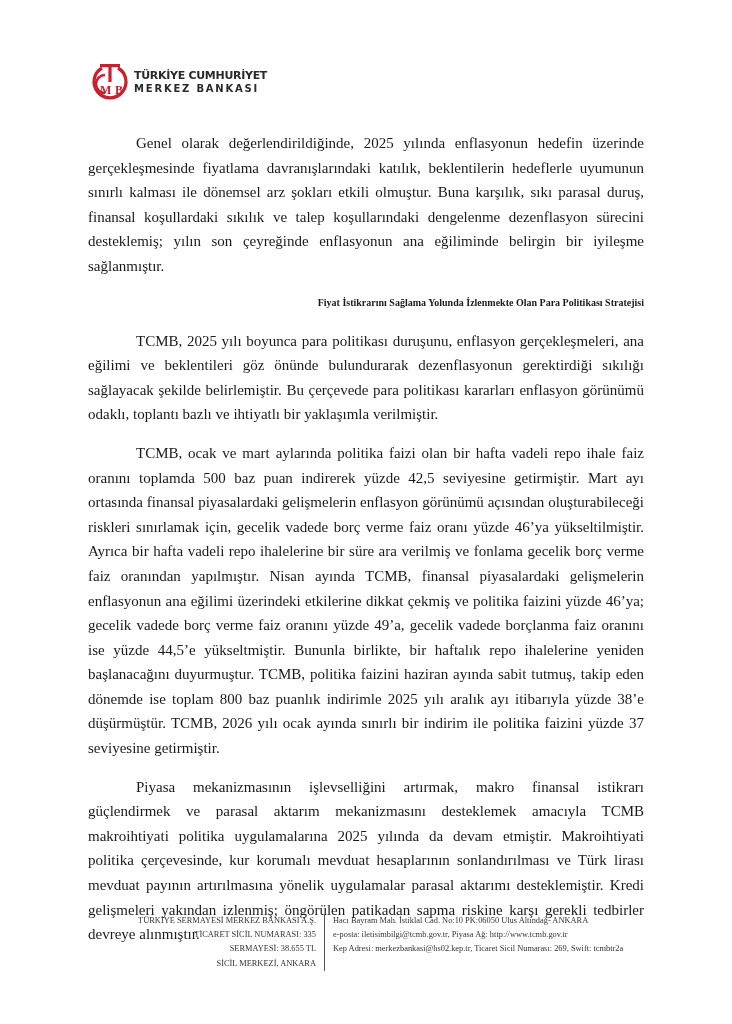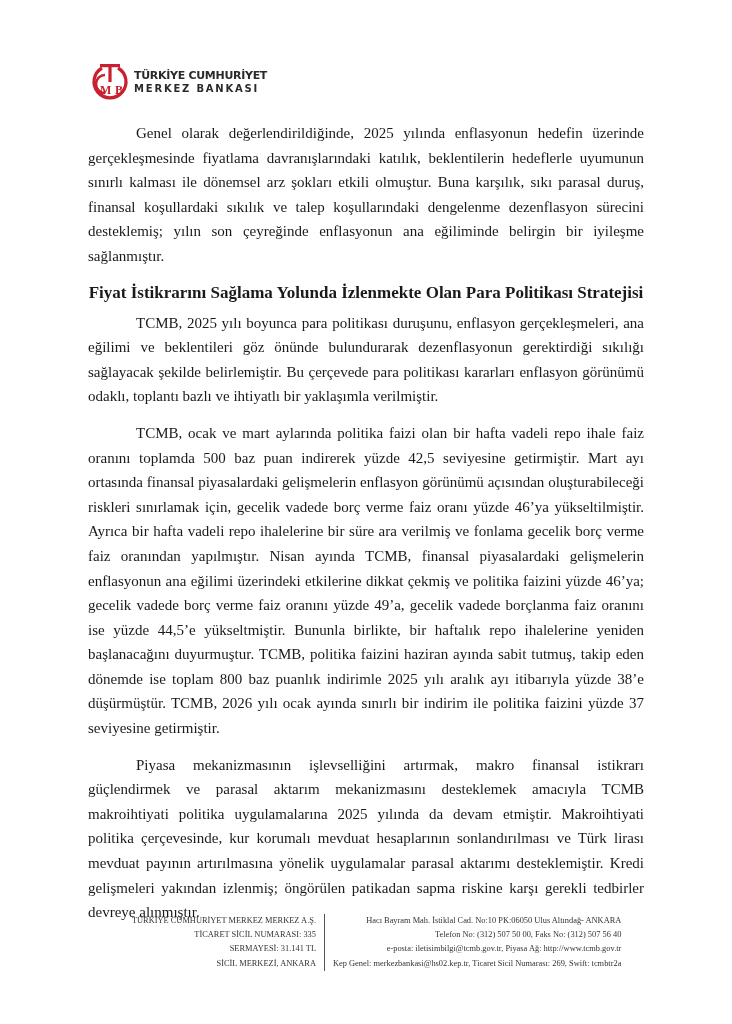--- a/index.html
+++ b/index.html
@@ -44,32 +44,32 @@
       letter-spacing: 1.8px;
       display: block;
     }
     .content {
       position: absolute;
       left: 88px;
       top: 117px;
       width: 556px;
     }
     p.para {
-      margin: 4px 0 12px 0;
+      margin: 14px 0 12px 0;
       font-size: 15px;
       line-height: 24.6px;
       text-align: justify;
       text-indent: 48px;
       hyphens: none;
     }
     h2.section-title {
       margin: 2px 0 6px 0;
-      font-size: 17px;
+      font-size: 10px;
       font-weight: bold;
-      text-align: center;
+      text-align: right;
       line-height: 24px;
     }
     .footer {
       position: absolute;
       top: 914px;
       left: 88px;
       width: 560px;
       display: flex;
       font-family: "Liberation Serif", "DejaVu Serif", serif;
       font-size: 8.4px;
@@ -77,21 +77,21 @@
       color: #333;
     }
     .footer-left {
       width: 228px;
       text-align: right;
       padding-right: 8px;
       border-right: 1px solid #555;
     }
     .footer-right {
       padding-left: 8px;
-      text-align: right;
+      text-align: left;
     }
     .footer-line { display: block; white-space: nowrap; }
   </style>
 </head>
 <body>
 
 <div class="header">
   <div class="logo-mark">
     <svg width="44" height="40" viewBox="0 0 44 40">
 
@@ -116,24 +116,23 @@
 <div class="content">
   <p class="para">Genel olarak değerlendirildiğinde, 2025 yılında enflasyonun hedefin üzerinde gerçekleşmesinde fiyatlama davranışlarındaki katılık, beklentilerin hedeflerle uyumunun sınırlı kalması ile dönemsel arz şokları etkili olmuştur. Buna karşılık, sıkı parasal duruş, finansal koşullardaki sıkılık ve talep koşullarındaki dengelenme dezenflasyon sürecini desteklemiş; yılın son çeyreğinde enflasyonun ana eğiliminde belirgin bir iyileşme sağlanmıştır.</p>
   <h2 class="section-title">Fiyat İstikrarını Sağlama Yolunda İzlenmekte Olan Para Politikası Stratejisi</h2>
   <p class="para">TCMB, 2025 yılı boyunca para politikası duruşunu, enflasyon gerçekleşmeleri, ana eğilimi ve beklentileri göz önünde bulundurarak dezenflasyonun gerektirdiği sıkılığı sağlayacak şekilde belirlemiştir. Bu çerçevede para politikası kararları enflasyon görünümü odaklı, toplantı bazlı ve ihtiyatlı bir yaklaşımla verilmiştir.</p>
   <p class="para">TCMB, ocak ve mart aylarında politika faizi olan bir hafta vadeli repo ihale faiz oranını toplamda 500 baz puan indirerek yüzde 42,5 seviyesine getirmiştir. Mart ayı ortasında finansal piyasalardaki gelişmelerin enflasyon görünümü açısından oluşturabileceği riskleri sınırlamak için, gecelik vadede borç verme faiz oranı yüzde 46’ya yükseltilmiştir. Ayrıca bir hafta vadeli repo ihalelerine bir süre ara verilmiş ve fonlama gecelik borç verme faiz oranından yapılmıştır. Nisan ayında TCMB, finansal piyasalardaki gelişmelerin enflasyonun ana eğilimi üzerindeki etkilerine dikkat çekmiş ve politika faizini yüzde 46’ya; gecelik vadede borç verme faiz oranını yüzde 49’a, gecelik vadede borçlanma faiz oranını ise yüzde 44,5’e yükseltmiştir. Bununla birlikte, bir haftalık repo ihalelerine yeniden başlanacağını duyurmuştur. TCMB, politika faizini haziran ayında sabit tutmuş, takip eden dönemde ise toplam 800 baz puanlık indirimle 2025 yılı aralık ayı itibarıyla yüzde 38’e düşürmüştür. TCMB, 2026 yılı ocak ayında sınırlı bir indirim ile politika faizini yüzde 37 seviyesine getirmiştir.</p>
   <p class="para">Piyasa mekanizmasının işlevselliğini artırmak, makro finansal istikrarı güçlendirmek ve parasal aktarım mekanizmasını desteklemek amacıyla TCMB makroihtiyati politika uygulamalarına 2025 yılında da devam etmiştir. Makroihtiyati politika çerçevesinde, kur korumalı mevduat hesaplarının sonlandırılması ve Türk lirası mevduat payının artırılmasına yönelik uygulamalar parasal aktarımı desteklemiştir. Kredi gelişmeleri yakından izlenmiş; öngörülen patikadan sapma riskine karşı gerekli tedbirler devreye alınmıştır.</p>
 </div>
 
 <div class="footer">
   <div class="footer-left">
-    <span class="footer-line">TÜRKİYE CUMHURİYET MERKEZ MERKEZ A.Ş.</span>
+    <span class="footer-line">TÜRKİYE SERMAYESİ MERKEZ BANKASI A.Ş.</span>
     <span class="footer-line">TİCARET SİCİL NUMARASI: 335</span>
-    <span class="footer-line">SERMAYESİ: 31.141 TL</span>
+    <span class="footer-line">SERMAYESİ: 38.655 TL</span>
     <span class="footer-line">SİCİL MERKEZİ, ANKARA</span>
   </div>
   <div class="footer-right">
     <span class="footer-line">Hacı Bayram Mah. İstiklal Cad. No:10 PK:06050 Ulus Altındağ- ANKARA</span>
-    <span class="footer-line">Telefon No: (312) 507 50 00, Faks No: (312) 507 56 40</span>
     <span class="footer-line">e-posta: iletisimbilgi@tcmb.gov.tr, Piyasa Ağ: http://www.tcmb.gov.tr</span>
-    <span class="footer-line">Kep Genel: merkezbankasi@hs02.kep.tr, Ticaret Sicil Numarası: 269, Swift: tcmbtr2a</span>
+    <span class="footer-line">Kep Adresi: merkezbankasi@hs02.kep.tr, Ticaret Sicil Numarası: 269, Swift: tcmbtr2a</span>
   </div>
 </div>
 
 </body></html>

